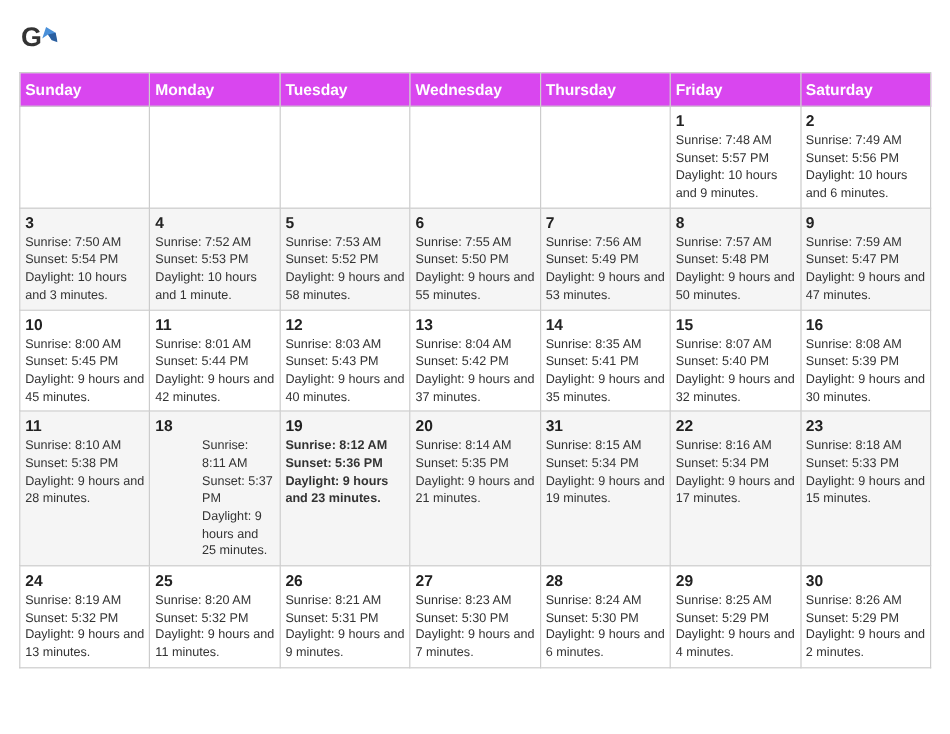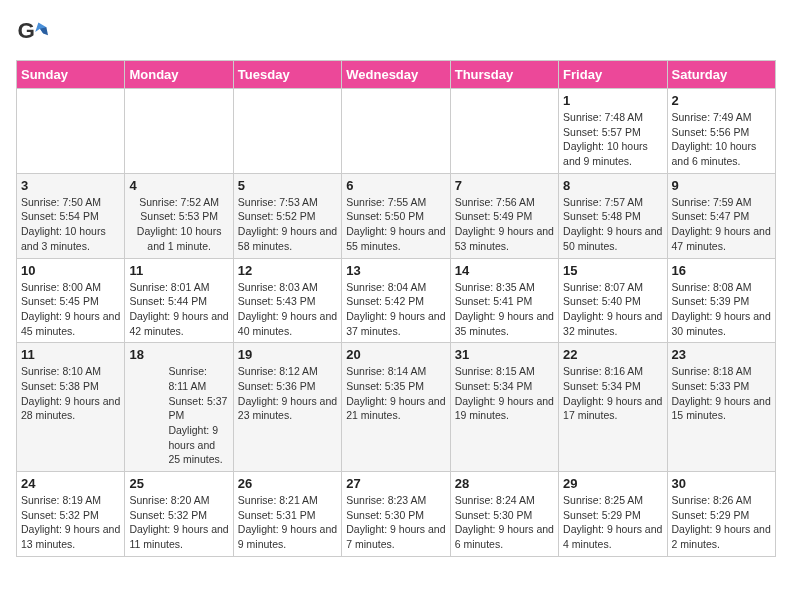--- a/index.html
+++ b/index.html
@@ -36,21 +36,21 @@
     .location {
       font-size: 16px;
       color: #555;
     }
     .calendar {
       width: 100%;
       border-collapse: collapse;
       font-size: 11px;
     }
     .calendar th {
-      background: #ec4899;
+      background: #d946ef;
       color: #fff;
       padding: 6px 4px;
       text-align: left;
       font-size: 13px;
       font-weight: bold;
       border: 1px solid #ccc;
     }
     .calendar td {
       border: 1px solid #ccc;
       vertical-align: top;
@@ -135,21 +135,21 @@
       </tr>
       <tr>
         <td>
           <div class="day-number">3</div>
           <div class="day-info" style="white-space: pre-line;">Sunrise: 7:50 AM
 Sunset: 5:54 PM
 Daylight: 10 hours and 3 minutes.</div>
         </td>
         <td>
           <div class="day-number">4</div>
-          <div class="day-info" style="white-space: pre-line; text-align: center;">Sunrise: 7:52 AM
+          <div class="day-info" style="white-space: pre-line;">Sunrise: 7:52 AM
 Sunset: 5:53 PM
 Daylight: 10 hours and 1 minute.</div>
         </td>
         <td>
           <div class="day-number">5</div>
           <div class="day-info" style="white-space: pre-line;">Sunrise: 7:53 AM
 Sunset: 5:52 PM
 Daylight: 9 hours and 58 minutes.</div>
         </td>
         <td>
@@ -229,21 +229,21 @@
 Daylight: 9 hours and 28 minutes.</div>
         </td>
         <td>
           <div class="day-number">18</div>
           <div class="day-info" style="white-space: pre-line; margin-left: 39px;">Sunrise: 8:11 AM
 Sunset: 5:37 PM
 Daylight: 9 hours and 25 minutes.</div>
         </td>
         <td>
           <div class="day-number">19</div>
-          <div class="day-info" style="white-space: pre-line;">Sunrise: 8:12 AM
+          <div class="day-info" style="white-space: pre-line; font-weight: bold;">Sunrise: 8:12 AM
 Sunset: 5:36 PM
 Daylight: 9 hours and 23 minutes.</div>
         </td>
         <td>
           <div class="day-number">20</div>
           <div class="day-info" style="white-space: pre-line;">Sunrise: 8:14 AM
 Sunset: 5:35 PM
 Daylight: 9 hours and 21 minutes.</div>
         </td>
         <td>

